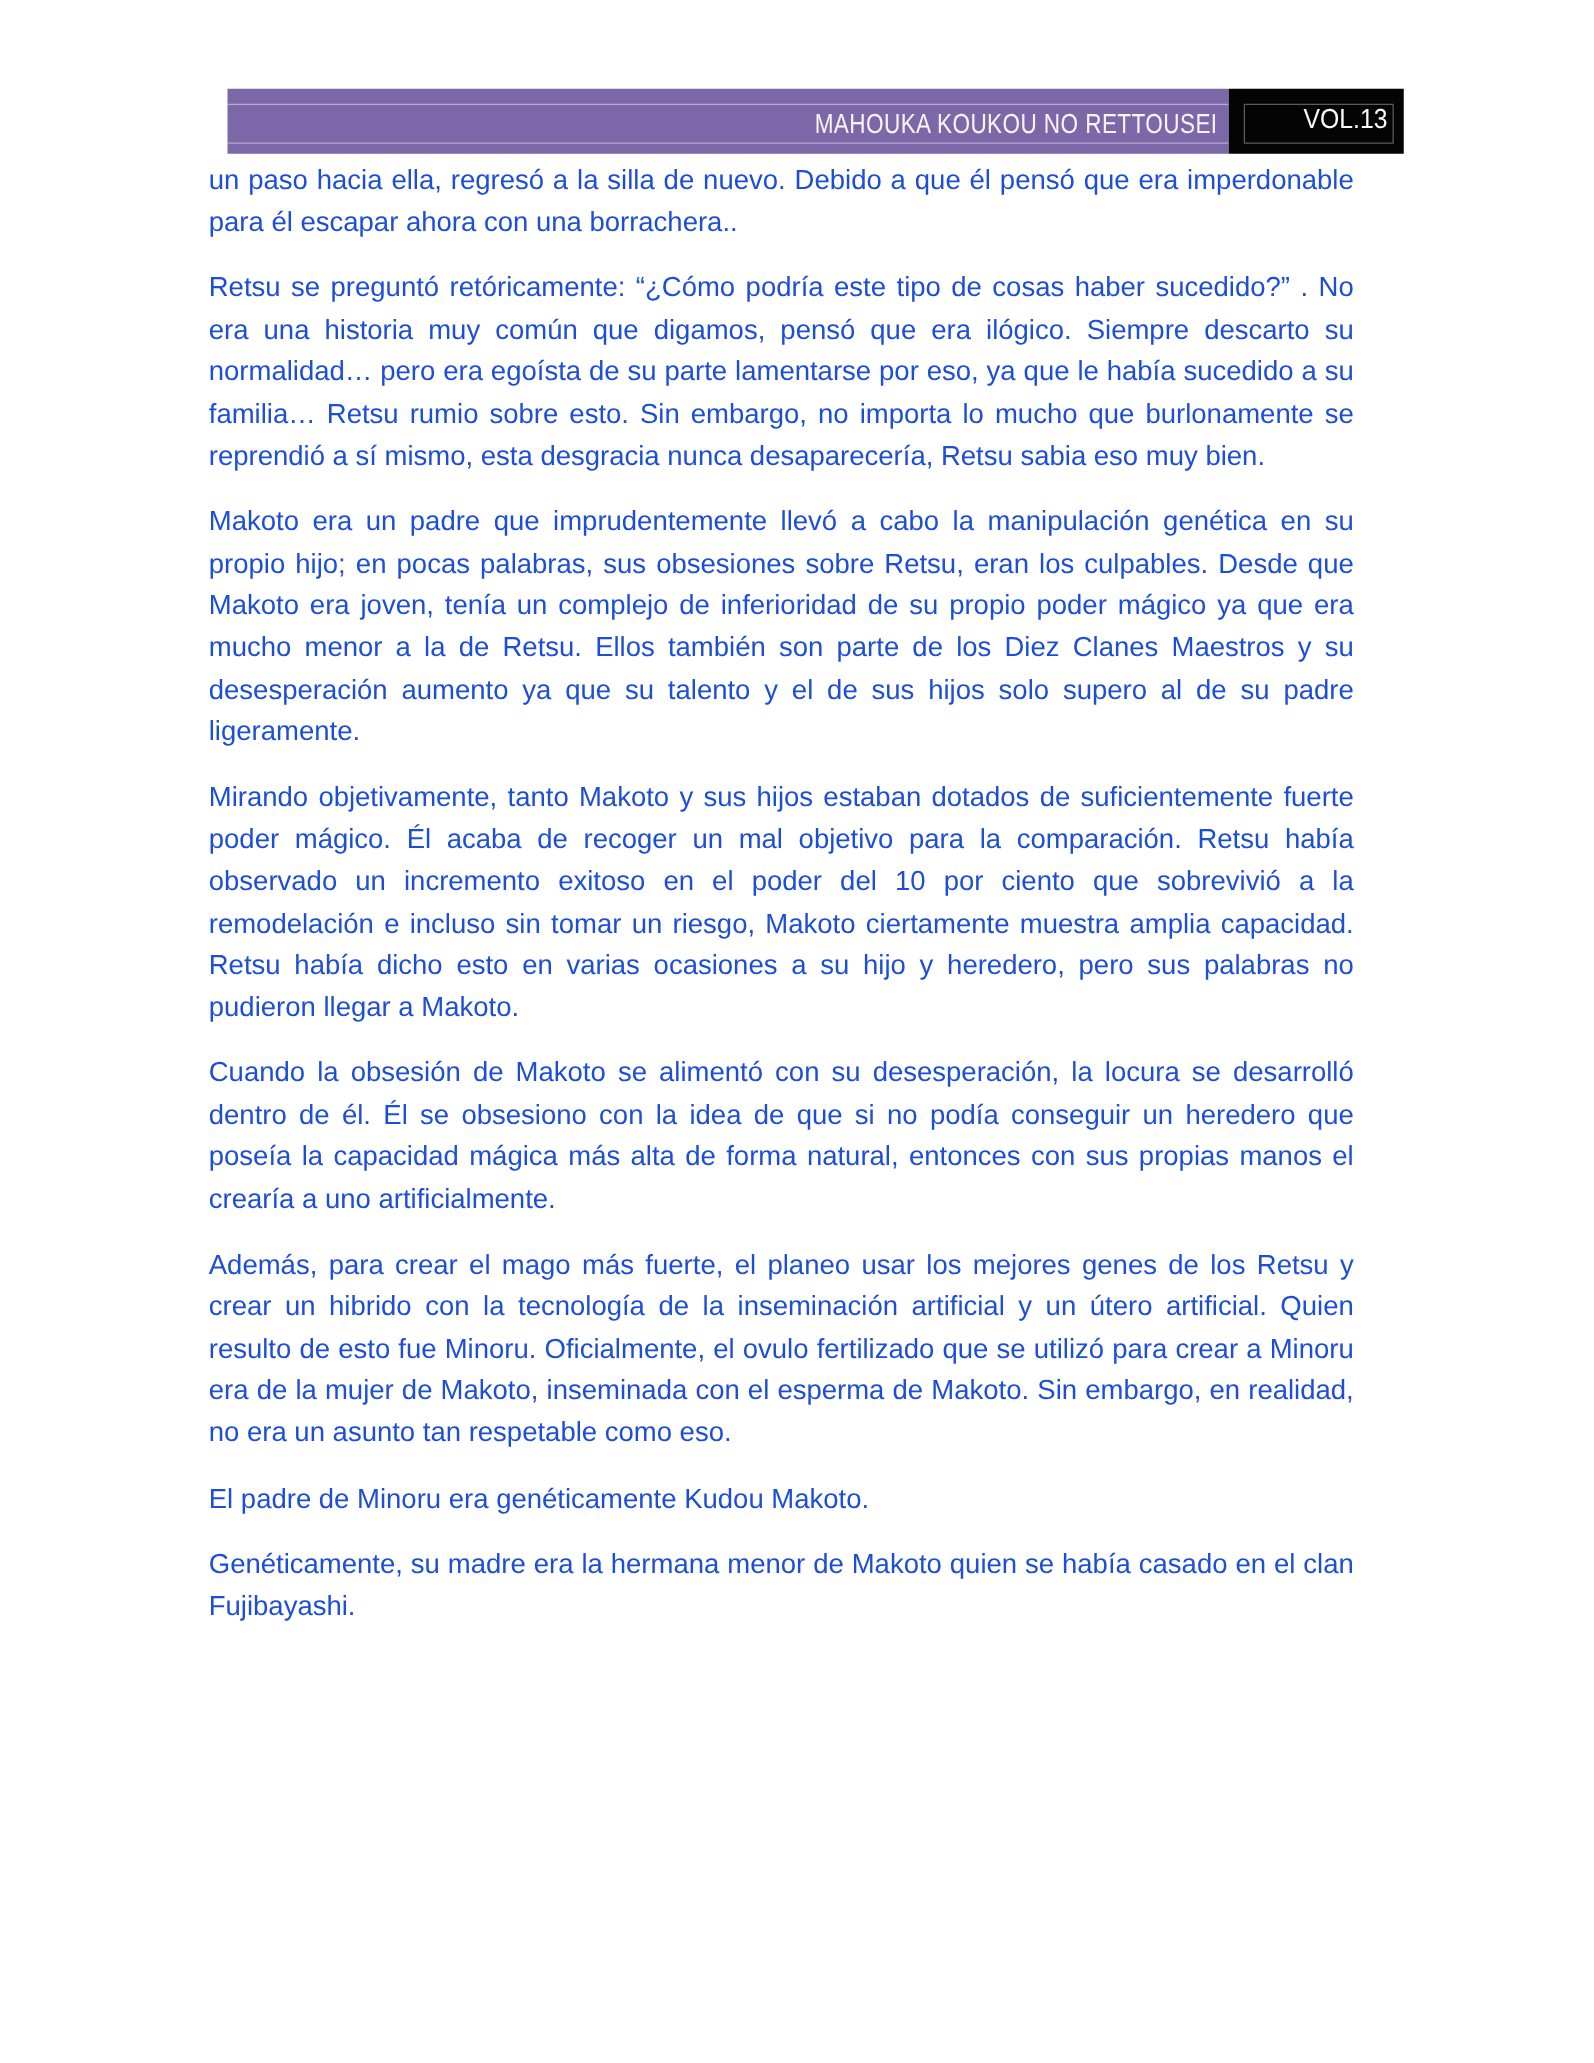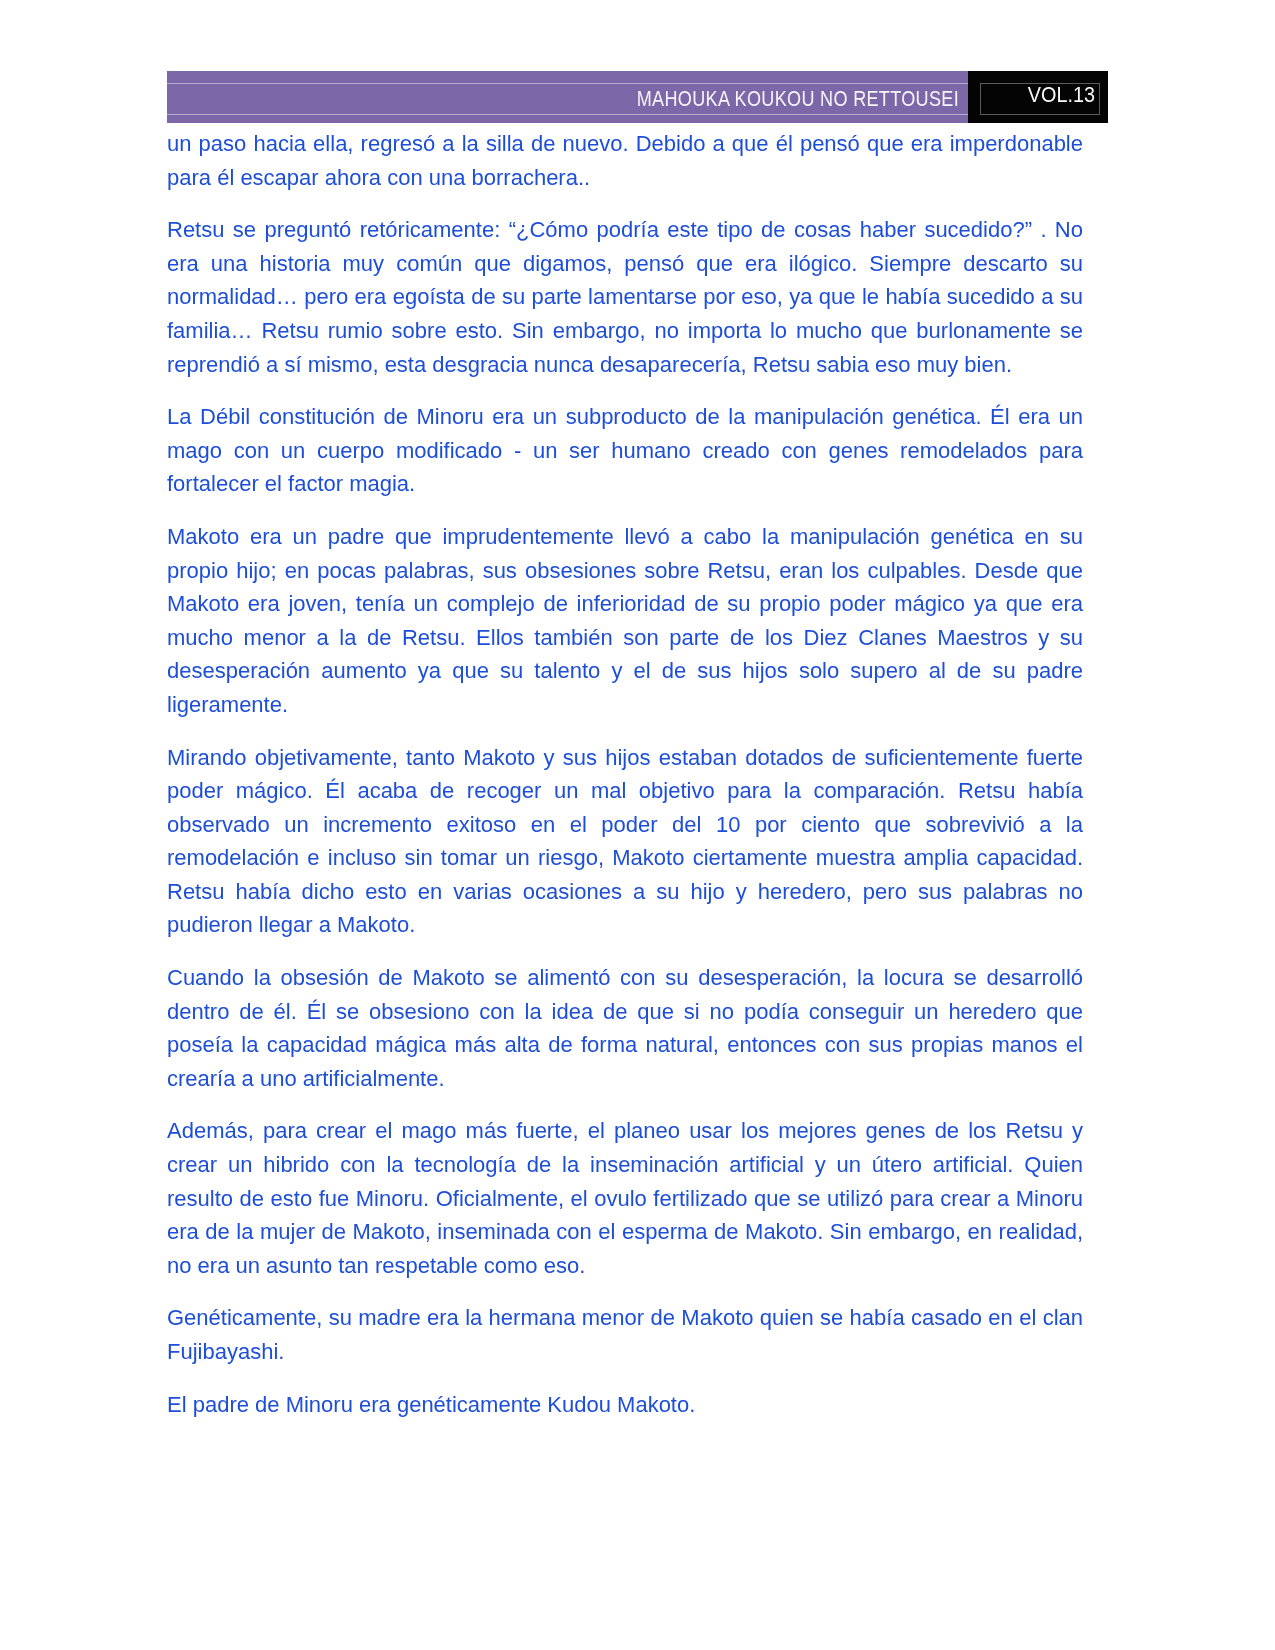--- a/index.html
+++ b/index.html
@@ -5,21 +5,21 @@
   html,body{margin:0;padding:0;background:#ffffff;}
   #page{
     position:relative;
     width:1275px;height:1650px;
     background:#ffffff;
     overflow:hidden;
     font-family:"Liberation Sans","DejaVu Sans",sans-serif;
   }
   
   #header-bar{
-    position:absolute;left:167px;top:71px;width:941px;height:52px;
+    position:absolute;left:182px;top:71px;width:941px;height:52px;
     display:flex;
   }
   .hdr-purple{
     position:relative;flex:0 0 801px;height:52px;
     background:#7c67a8;
   }
   .hdr-line{
     position:absolute;left:0;right:0;height:1px;
     background:rgba(255,255,255,0.45);
   }
@@ -75,22 +75,21 @@
     <div class="hdr-black">
       <div class="vol-cell">
         <span class="vol-text">VOL.13</span>
       </div>
     </div>
   </div>
 
   <div id="body-text">
     <p>un paso hacia ella, regresó a la silla de nuevo. Debido a que él pensó que era imperdonable para él escapar ahora con una borrachera..</p>
     <p>Retsu se preguntó retóricamente: “¿Cómo podría este tipo de cosas haber sucedido?” . No era una historia muy común que digamos, pensó que era ilógico. Siempre descarto su normalidad… pero era egoísta de su parte lamentarse por eso, ya que le había sucedido a su familia… Retsu rumio sobre esto. Sin embargo, no importa lo mucho que burlonamente se reprendió a sí mismo, esta desgracia nunca desaparecería, Retsu sabia eso muy bien.</p>
-    <p>La Débil constitución de Minoru era un subproducto de la manipulación genética. Él era un mago con un cuerpo modificado - un ser humano creado con genes remodelados para fortalecer el factor magia.</p>
     <p>Makoto era un padre que imprudentemente llevó a cabo la manipulación genética en su propio hijo; en pocas palabras, sus obsesiones sobre Retsu, eran los culpables. Desde que Makoto era joven, tenía un complejo de inferioridad de su propio poder mágico ya que era mucho menor a la de Retsu. Ellos también son parte de los Diez Clanes Maestros y su desesperación aumento ya que su talento y el de sus hijos solo supero al de su padre ligeramente.</p>
     <p>Mirando objetivamente, tanto Makoto y sus hijos estaban dotados de suficientemente fuerte poder mágico. Él acaba de recoger un mal objetivo para la comparación. Retsu había observado un incremento exitoso en el poder del 10 por ciento que sobrevivió a la remodelación e incluso sin tomar un riesgo, Makoto ciertamente muestra amplia capacidad. Retsu había dicho esto en varias ocasiones  a su hijo y heredero, pero sus palabras no pudieron  llegar a Makoto.</p>
     <p>Cuando la obsesión de Makoto se alimentó con su desesperación, la locura se desarrolló dentro de él. Él se obsesiono con la idea de que si no podía conseguir un heredero que poseía la capacidad mágica más alta de forma natural, entonces con sus propias manos el crearía a uno artificialmente.</p>
     <p>Además, para crear el mago más fuerte, el planeo usar los mejores genes de los Retsu y crear un hibrido con la tecnología de la inseminación artificial y un útero artificial. Quien resulto de esto fue Minoru. Oficialmente, el ovulo fertilizado que se utilizó para crear a Minoru era de la mujer de Makoto, inseminada con el esperma de Makoto. Sin embargo, en realidad, no era un asunto tan respetable como eso.</p>
+    <p>El padre de Minoru era genéticamente Kudou Makoto.</p>
     <p>Genéticamente, su madre era la hermana menor de Makoto quien se había casado en el clan Fujibayashi.</p>
-    <p>El padre de Minoru era genéticamente Kudou Makoto.</p>
   </div>
 
 </div>
 
 </body></html>

